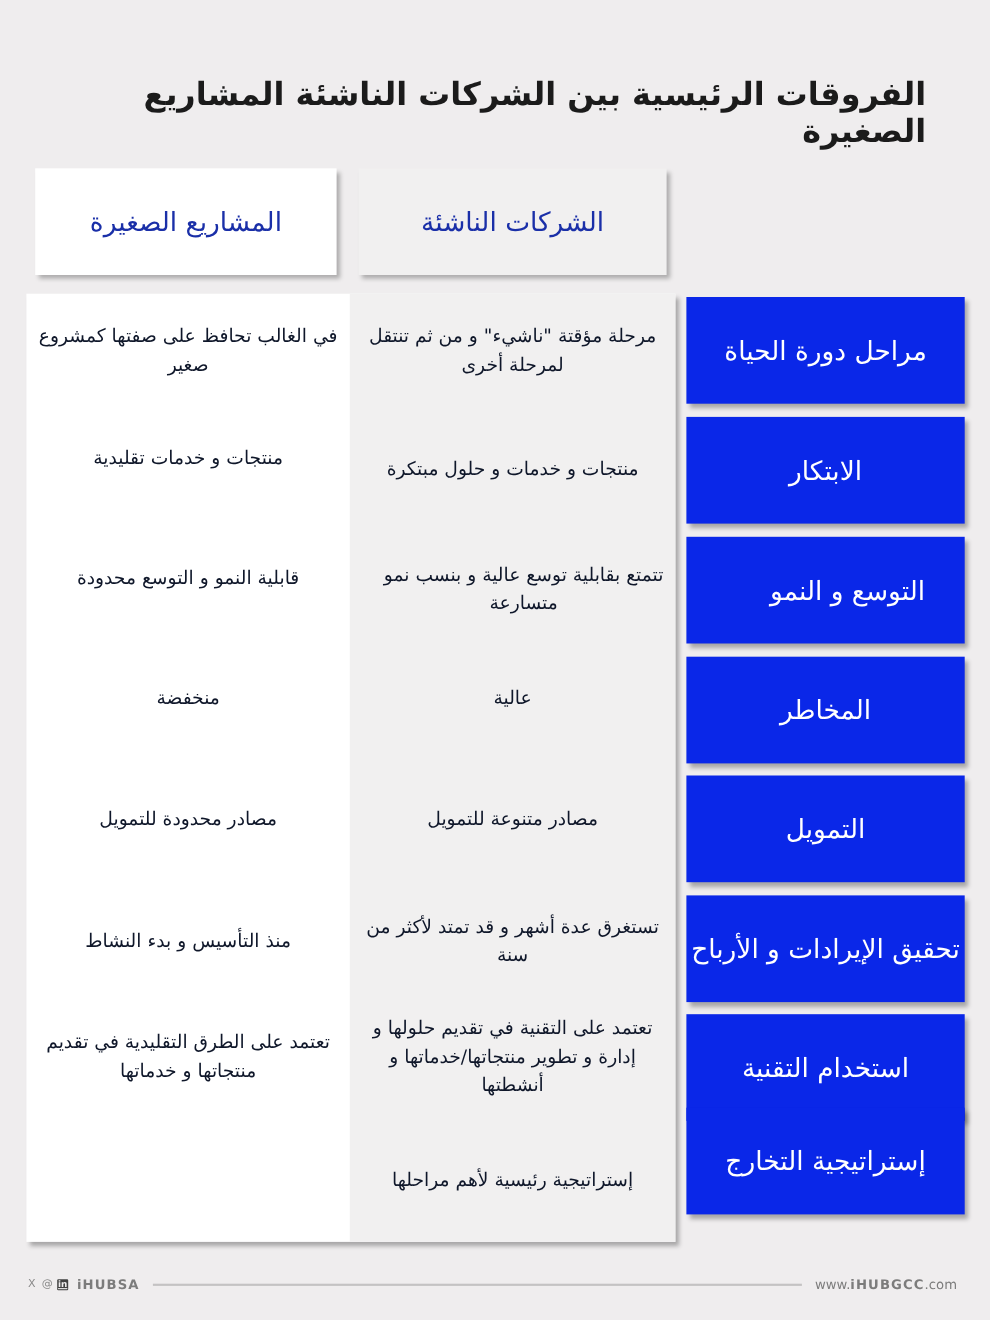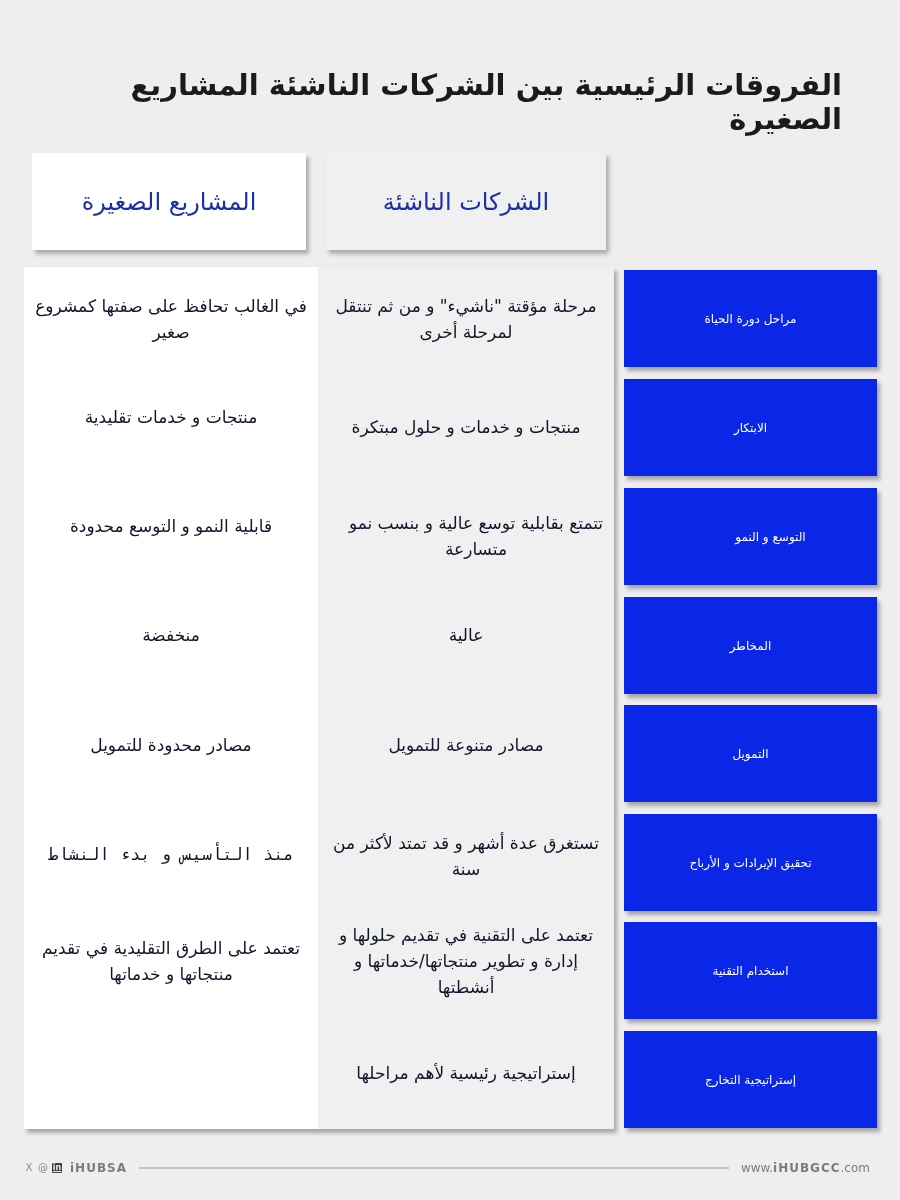--- a/index.html
+++ b/index.html
@@ -67,21 +67,21 @@
       position: absolute;
       left: 624px; width: 253px;
       height: 97px;
       background: #0a27e8;
       color: #ffffff;
       display: flex;
       align-items: center;
       justify-content: center;
       text-align: center;
       direction: rtl;
-      font-size: 12px;
+      font-size: 24px;
       line-height: 30px;
       box-shadow: 3px 4px 4px rgba(0,0,0,0.3);
     }
 
     .footer {
       position: absolute;
       left: 24px; right: 30px; top: 1158px;
       height: 20px;
       display: flex;
       align-items: center;
@@ -114,36 +114,36 @@
   <div class="cell startup-col" style="top:217px;height:104px;padding-left:28px;">تتمتع بقابلية توسع عالية و بنسب نمو متسارعة</div>
   <div class="cell small-col" style="top:217px;height:84px;">قابلية النمو و التوسع محدودة</div>
 
   <div class="cell startup-col" style="top:326px;height:84px;">عالية</div>
   <div class="cell small-col" style="top:326px;height:84px;">منخفضة</div>
 
   <div class="cell startup-col" style="top:436px;height:84px;">مصادر متنوعة للتمويل</div>
   <div class="cell small-col" style="top:436px;height:84px;">مصادر محدودة للتمويل</div>
 
   <div class="cell startup-col" style="top:547px;height:84px;">تستغرق عدة أشهر و قد تمتد لأكثر من سنة</div>
-  <div class="cell small-col" style="top:547px;height:84px;font-family:Liberation Mono, monospace;">منذ التأسيس و بدء النشاط</div>
+  <div class="cell small-col" style="top:547px;height:84px;">منذ التأسيس و بدء النشاط</div>
 
   <div class="cell startup-col" style="top:652px;height:84px;">تعتمد على التقنية في تقديم حلولها و إدارة و تطوير منتجاتها/خدماتها و أنشطتها</div>
   <div class="cell small-col" style="top:652px;height:84px;">تعتمد على الطرق التقليدية في تقديم منتجاتها و خدماتها</div>
 
   <div class="cell startup-col" style="top:764px;height:84px;">إستراتيجية رئيسية لأهم مراحلها</div>
 </div>
 
 <div class="row-label" style="top:270px;">مراحل دورة الحياة</div>
 <div class="row-label" style="top:379px;">الابتكار</div>
 <div class="row-label" style="top:488px;padding-left:40px;">التوسع و النمو</div>
 <div class="row-label" style="top:597px;">المخاطر</div>
 <div class="row-label" style="top:705px;">التمويل</div>
 <div class="row-label" style="top:814px;">تحقيق الإيرادات و الأرباح</div>
 <div class="row-label" style="top:922px;">استخدام التقنية</div>
-<div class="row-label" style="top:1031px;">إستراتيجية التخارج</div>
+<div class="row-label" style="top:1007px;">إستراتيجية التخارج</div>
 
 <div class="footer">
   <div class="social">
     <span class="ico">X</span>
     <span class="ico">@</span>
     <span class="ico li">in</span>
     <span class="brand">iHUBSA</span>
   </div>
   <div class="line"></div>
   <div class="url"><span>www.</span><b>iHUBGCC</b><span>.com</span></div>

